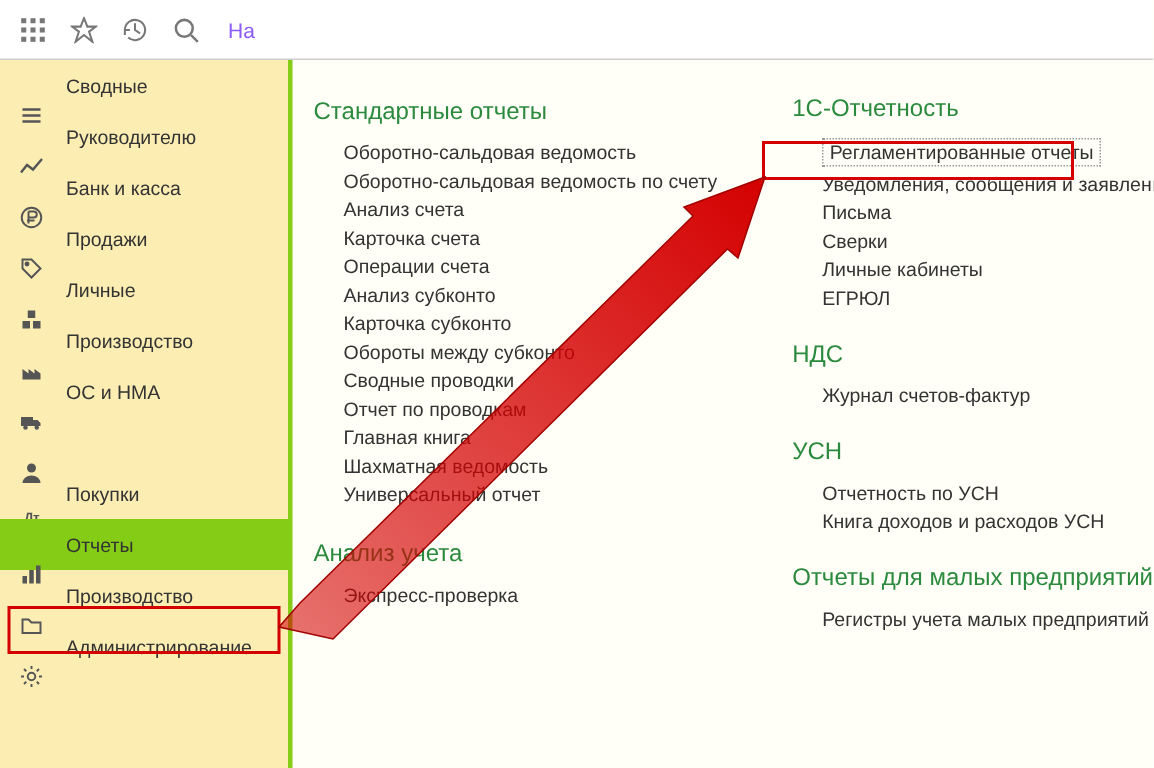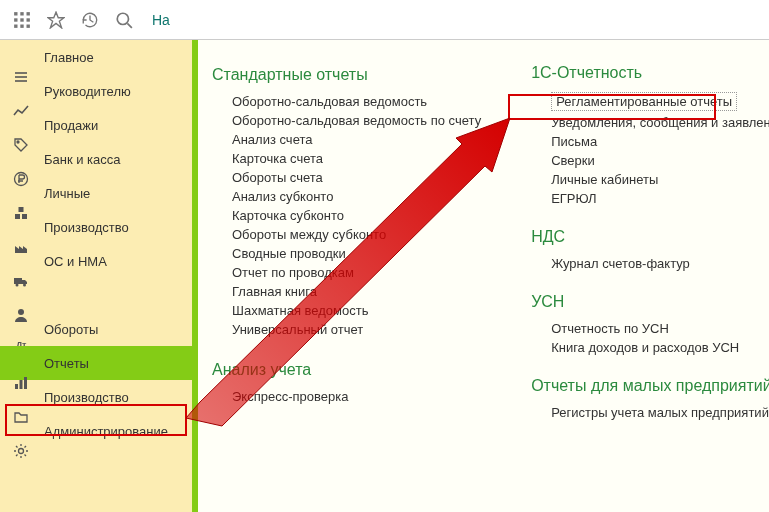--- a/index.html
+++ b/index.html
@@ -2,32 +2,32 @@
 <html><head>
 <meta charset="utf-8">
 <style>
   * { box-sizing: border-box; margin: 0; padding: 0; }
   html, body { width: 769px; height: 512px; overflow: hidden; font-family: Arial, sans-serif; font-size: 13px; color: #333; }
   body { position: relative; }
 
   .toolbar { height: 40px; border-bottom: 1px solid #ccc; display: flex; align-items: center; padding-left: 8px; gap: 6px; background: #fff; position: relative; z-index: 1; }
   .tool-btn { width: 28px; height: 28px; display: flex; align-items: center; justify-content: center; cursor: pointer; color: #777; }
   .tool-btn svg { width: 18px; height: 18px; }
-  .toolbar-tail { margin-left: 8px; color: #0f766e; font-size: 14px; }
+  .toolbar-tail { margin-left: 8px; color: #8b5cf6; font-size: 14px; }
 
   .layout { display: flex; height: calc(512px - 40px); position: relative; }
 
   .sidebar { width: 192px; background: #fcedb3; display: flex; flex-direction: column; position: relative; }
   .sb-item { display: flex; align-items: center; height: 34px; padding-left: 12px; gap: 14px; cursor: pointer; color: #333; }
   .sb-item.active { background: #84cc16; }
   .sb-item .sb-icon { width: 18px; height: 18px; display: flex; align-items: center; justify-content: center; color: #555; margin-top: 40px; }
   .sb-item .sb-icon svg { width: 16px; height: 16px; }
   .sb-label { font-size: 13px; }
 
-  .content { flex: 1; background: #fffff7; border-left: 6px solid #84cc16; padding: 22px 0 0 14px; overflow: hidden; display: flex; gap: 50px; }
+  .content { flex: 1; background: #fffff7; border-left: 3px solid #84cc16; padding: 22px 0 0 14px; overflow: hidden; display: flex; gap: 50px; }
   .column { display: flex; flex-direction: column; }
   .group-heading { color: #2b8a3e; font-size: 16px; margin-bottom: 10px; margin-top: 4px; }
   .group-list { margin-left: 20px; display: flex; flex-direction: column; gap: 4px; margin-bottom: 20px; }
   .link { color: #333; font-size: 13px; cursor: pointer; white-space: nowrap; }
   .link.dotted { border: 1px dotted #999; padding: 1px 4px; display: inline-block; }
   .second-col .group-heading { margin-top: 2px; }
 
   
   .overlay { position: absolute; left: 0; top: 0; width: 769px; height: 512px; pointer-events: none; z-index: 10; }
 </style>
@@ -72,47 +72,47 @@
 <div class="layout">
   <div class="sidebar">
     <div class="sb-item">
       <span class="sb-icon">
           <svg viewBox="0 0 16 16" stroke="currentColor" stroke-width="1.6">
             <line x1="2" y1="4" x2="14" y2="4"></line>
             <line x1="2" y1="8" x2="14" y2="8"></line>
             <line x1="2" y1="12" x2="14" y2="12"></line>
           </svg>
         </span>
-      <span class="sb-label">Главное</span>
+      <span class="sb-label">Сводные</span>
     </div>
     <div class="sb-item">
       <span class="sb-icon">
           <svg viewBox="0 0 16 16" fill="none" stroke="currentColor" stroke-width="1.6">
             <polyline points="1,12 5,7 9,10 15,3"></polyline>
           </svg>
         </span>
       <span class="sb-label">Руководителю</span>
     </div>
     <div class="sb-item">
       <span class="sb-icon">
           <svg viewBox="0 0 16 16" fill="none" stroke="currentColor" stroke-width="1.3">
+            <circle cx="8" cy="8" r="6.5"></circle>
+            <path d="M6 4v8M6 8h3.5a2 2 0 0 0 0-4H6M5 10h5"></path>
+          </svg>
+        </span>
+      <span class="sb-label">Банк и касса</span>
+    </div>
+    <div class="sb-item">
+      <span class="sb-icon">
+          <svg viewBox="0 0 16 16" fill="none" stroke="currentColor" stroke-width="1.3">
             <path d="M2 2h6l6 6-6 6-6-6z"></path>
             <circle cx="5" cy="5" r="1" fill="currentColor"></circle>
           </svg>
         </span>
       <span class="sb-label">Продажи</span>
-    </div>
-    <div class="sb-item">
-      <span class="sb-icon">
-          <svg viewBox="0 0 16 16" fill="none" stroke="currentColor" stroke-width="1.3">
-            <circle cx="8" cy="8" r="6.5"></circle>
-            <path d="M6 4v8M6 8h3.5a2 2 0 0 0 0-4H6M5 10h5"></path>
-          </svg>
-        </span>
-      <span class="sb-label">Банк и касса</span>
     </div>
     <div class="sb-item">
       <span class="sb-icon">
           <svg viewBox="0 0 16 16" fill="currentColor">
             <rect x="2" y="9" width="5" height="5"></rect>
             <rect x="9" y="9" width="5" height="5"></rect>
             <rect x="5.5" y="2" width="5" height="5"></rect>
           </svg>
         </span>
       <span class="sb-label">Личные</span>
@@ -139,21 +139,21 @@
     <div class="sb-item">
       <span class="sb-icon">
           <svg viewBox="0 0 16 16" fill="currentColor">
             <circle cx="8" cy="5" r="3"></circle>
             <path d="M2 15c0-3 3-5 6-5s6 2 6 5z"></path>
           </svg>
         </span>
     </div>
     <div class="sb-item">
       <span class="sb-icon" style="font-size:9px;font-weight:bold;line-height:8px;letter-spacing:-0.5px">Дт<br>Кт</span>
-      <span class="sb-label">Обороты</span>
+      <span class="sb-label">Покупки</span>
     </div>
     <div class="sb-item active">
       <span class="sb-icon">
           <svg viewBox="0 0 16 16" fill="currentColor">
             <rect x="2" y="9" width="3" height="5"></rect>
             <rect x="6.5" y="5" width="3" height="9"></rect>
             <rect x="11" y="2" width="3" height="12"></rect>
           </svg>
         </span>
       <span class="sb-label">Отчеты</span>
@@ -178,21 +178,21 @@
   </div>
 
   <div class="content">
     <div class="column">
       <div class="group-heading">Стандартные отчеты</div>
       <div class="group-list">
         <span class="link">Оборотно-сальдовая ведомость</span>
         <span class="link">Оборотно-сальдовая ведомость по счету</span>
         <span class="link">Анализ счета</span>
         <span class="link">Карточка счета</span>
-        <span class="link">Обороты счета</span>
+        <span class="link">Операции счета</span>
         <span class="link">Анализ субконто</span>
         <span class="link">Карточка субконто</span>
         <span class="link">Обороты между субконто</span>
         <span class="link">Сводные проводки</span>
         <span class="link">Отчет по проводкам</span>
         <span class="link">Главная книга</span>
         <span class="link">Шахматная ведомость</span>
         <span class="link">Универсальный отчет</span>
       </div>
       <div class="group-heading">Анализ учета</div>

